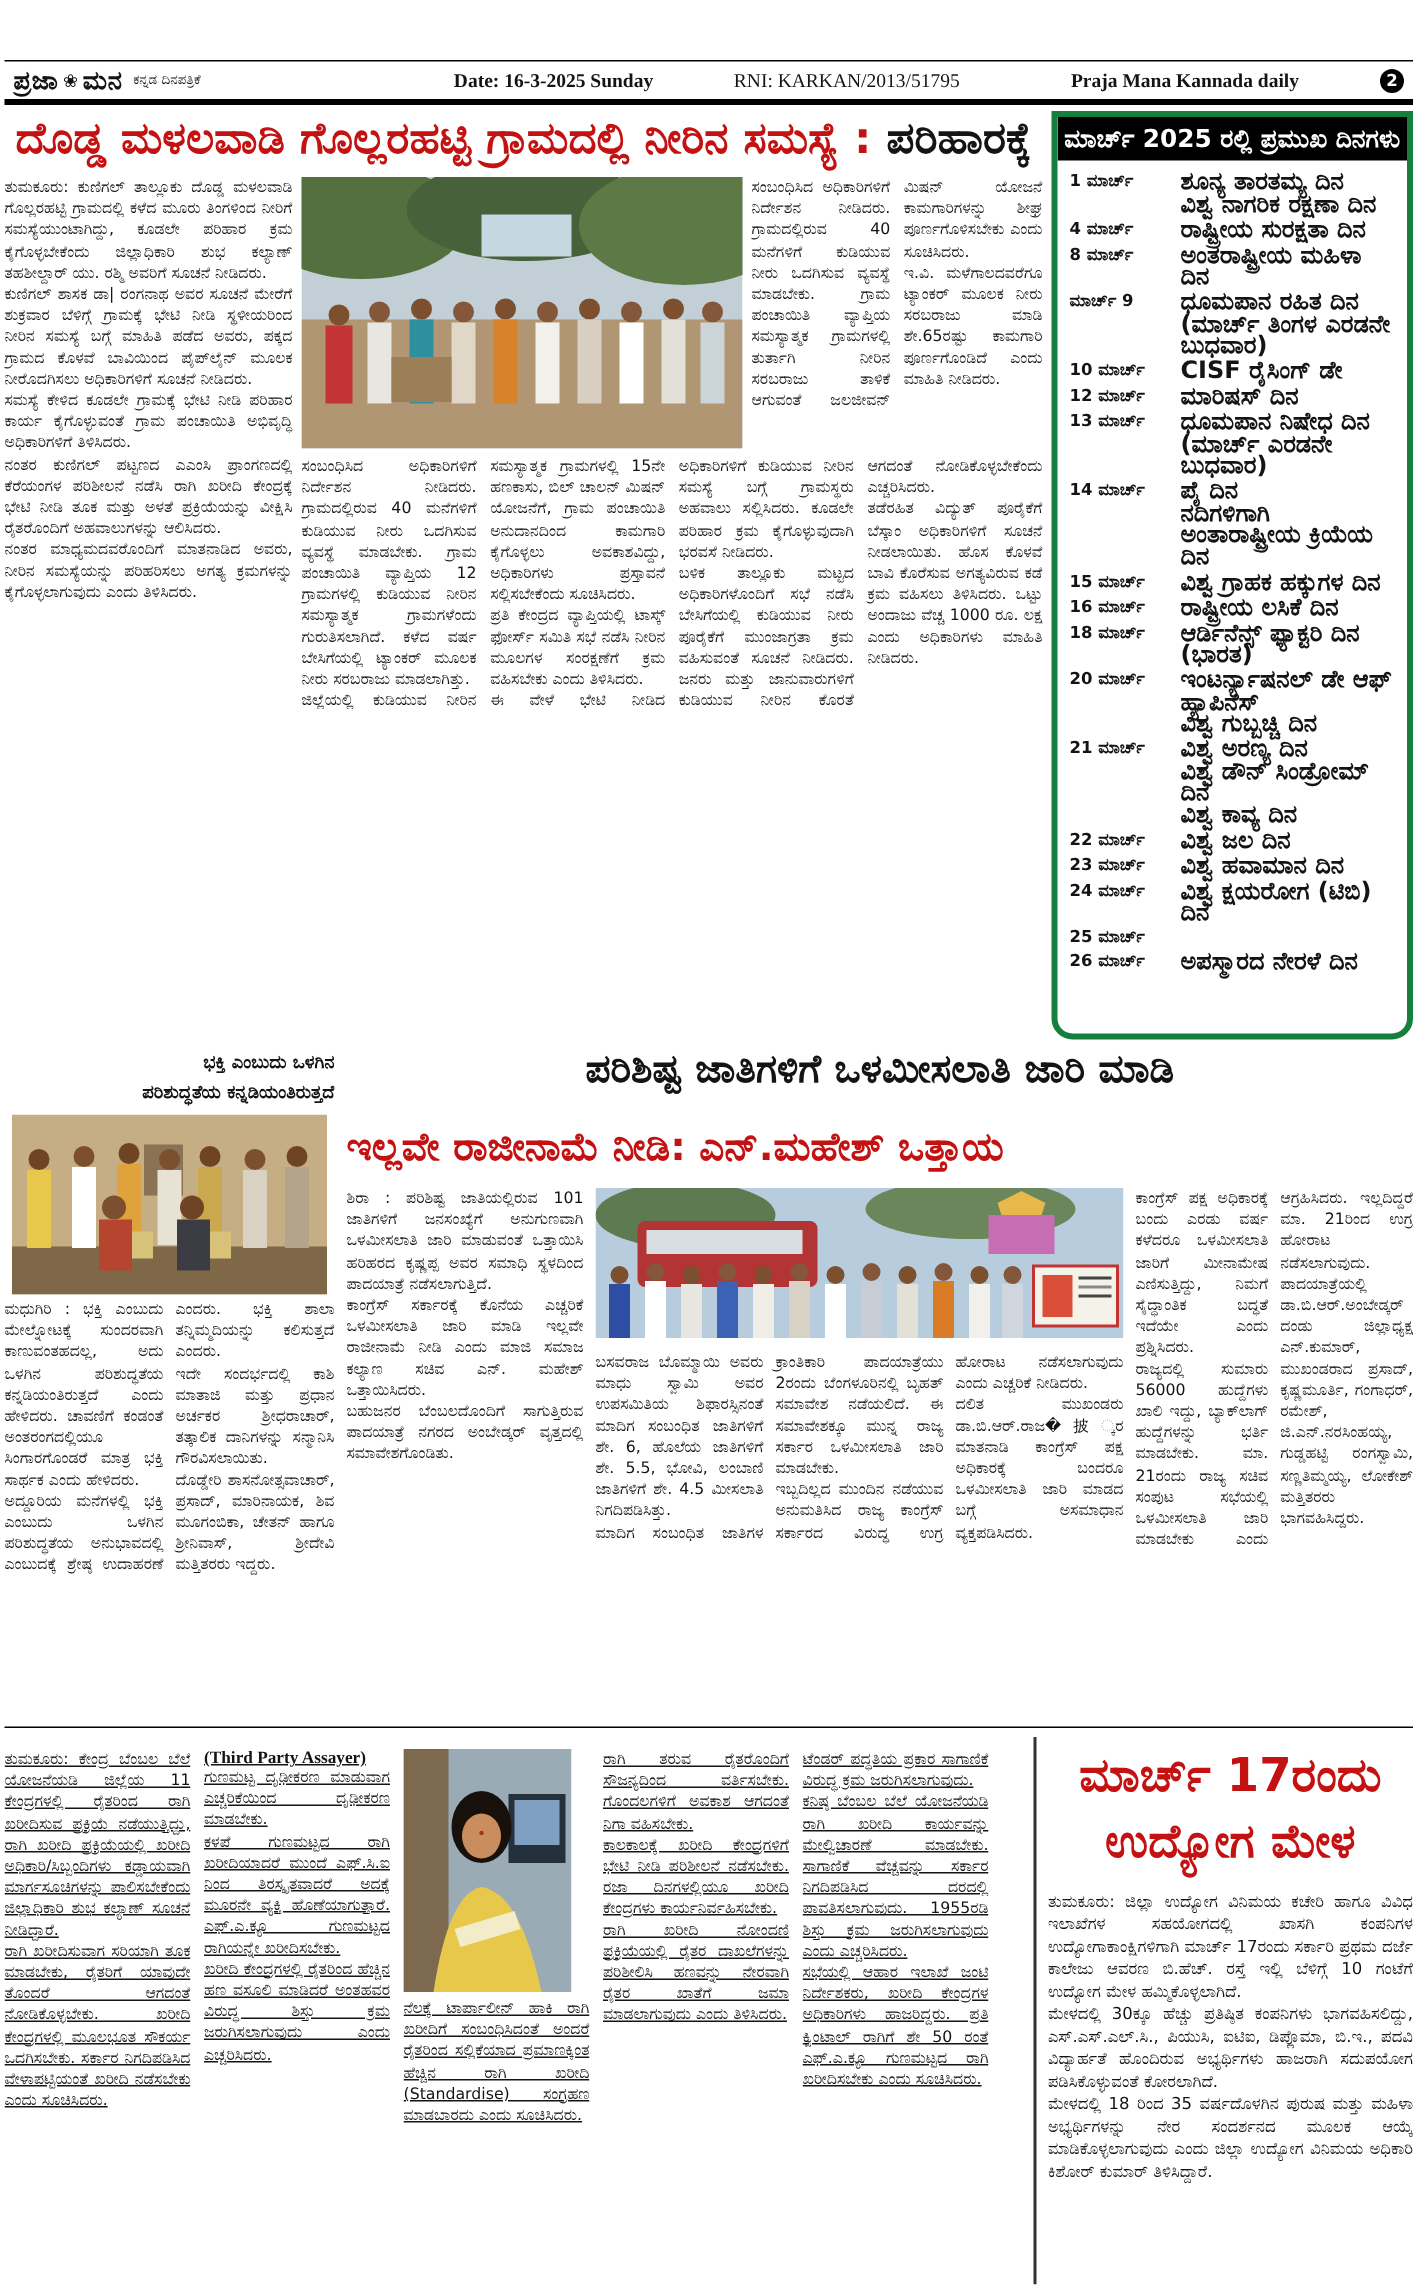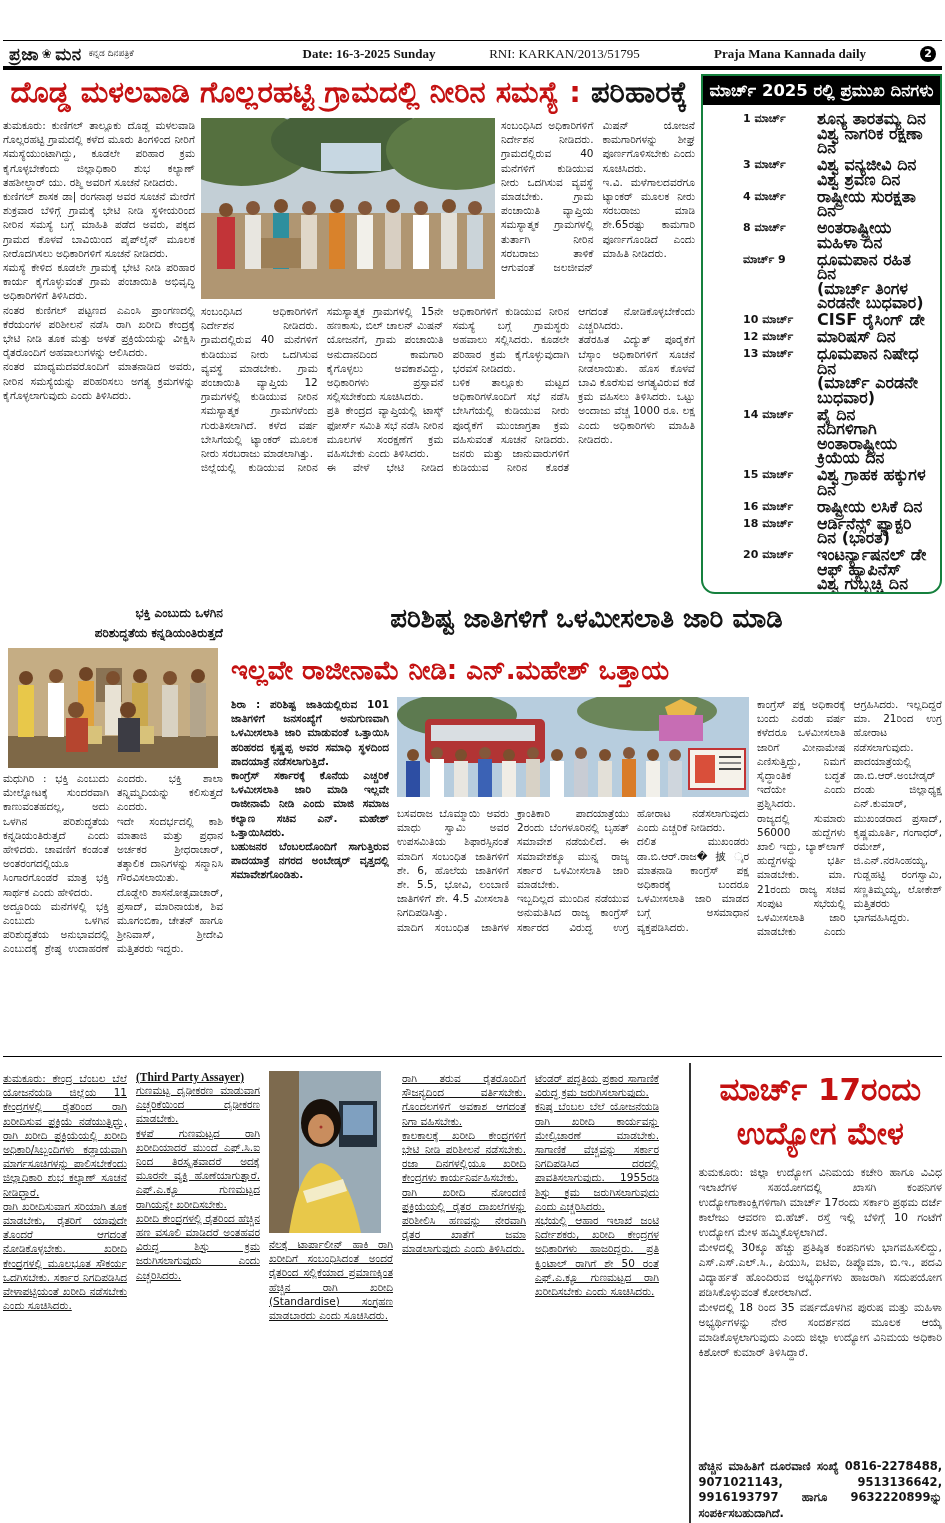--- a/index.html
+++ b/index.html
@@ -28,38 +28,38 @@
   .top-row { display:flex; gap:6px; margin-top:4px; }
   .col-left { width:192px; height:480px; }
   .main-right { flex:1; }
   .photo-row { display:flex; gap:6px; }
   .photo1 { width:294px; height:181px; }
   .top-right-cols { flex:1; height:181px; columns:2; column-gap:9px; }
   .under-photo { height:293px; columns:4; column-gap:9px; margin-top:5px; }
 
   
   .sidebar { width:241px; }
-  .sb-box { border:2px solid #15803d; border-radius:0 0 14px 14px; overflow:hidden; height:520px; }
+  .sb-box { border:4px solid #15803d; border-radius:0 0 14px 14px; overflow:hidden; height:619px; }
   .sb-head { background:#000; color:#fff; text-align:center; font-weight:bold; font-size:16.5px; padding:5px 2px; }
   .sb-list { padding:7px 6px 4px 8px; }
   .sb-row { display:flex; margin-bottom:2.5px; }
-  .sb-date { width:74px; font-weight:bold; font-size:11px; flex-shrink:0;margin-left:32px; }
+  .sb-date { width:74px; font-weight:bold; font-size:11px; flex-shrink:0; }
   .sb-desc { flex:1; font-weight:bold; font-size:16px; line-height:14.5px; white-space:pre-line; }
 
   
   .section-mid { display:flex; gap:8px; margin-top:5px; }
   .bhakti { width:220px; }
   .bhakti-h { font-size:12px; font-weight:bold; text-align:right; line-height:20px; white-space:pre-line; height:42px; overflow:hidden; }
   .photo2 { width:210px; height:120px; margin:3px auto 3px auto; display:block; }
   .bhakti-body { height:264px; columns:2; column-gap:8px; }
   .mid-center { flex:1; }
   .res-h1 { text-align:center; font-size:26px; font-weight:bold; height:34px; overflow:hidden; }
   .res-h2 { text-align:left; font-size:26px; font-weight:bold; height:36px; overflow:hidden; margin-top:18px; }
   .res-row { display:flex; gap:8px; margin-top:6px; }
-  .res-left { width:158px; height:350px;font-weight:bold; }
+  .res-left { width:158px; height:350px; }
   .res-mid { width:352px; }
   .photo3 { width:352px; height:100px; }
   .res-mid-body { height:244px; columns:3; column-gap:8px; margin-top:5px; }
   .res-right { flex:1; height:350px; columns:2; column-gap:8px; }
 
   
   .section-bottom { display:flex; gap:8px; border-top:1.5px solid #000; margin-top:6px; padding-top:6px; }
   .ragi { width:678px; }
   .ragi-h { font-size:27px; font-weight:bold; height:40px; overflow:hidden; }
   .ragi-cols { display:flex; gap:9px; margin-top:8px; }
@@ -154,25 +154,20 @@
       <div class="sb-box">
         <div class="sb-head">ಮಾರ್ಚ್ 2025 ರಲ್ಲಿ ಪ್ರಮುಖ ದಿನಗಳು</div>
         <div class="sb-list">
 
             <div class="sb-row">
               <span class="sb-date">1 ಮಾರ್ಚ್</span>
               <span class="sb-desc">ಶೂನ್ಯ ತಾರತಮ್ಯ ದಿನ
 ವಿಶ್ವ ನಾಗರಿಕ ರಕ್ಷಣಾ ದಿನ</span>
             </div>
 
-            <div class="sb-row">
-              <span class="sb-date">3 ಮಾರ್ಚ್</span>
-              <span class="sb-desc">ವಿಶ್ವ ವನ್ಯಜೀವಿ ದಿನ
-ವಿಶ್ವ ಶ್ರವಣ ದಿನ</span>
-            </div>
 
             <div class="sb-row">
               <span class="sb-date">4 ಮಾರ್ಚ್</span>
               <span class="sb-desc">ರಾಷ್ಟ್ರೀಯ ಸುರಕ್ಷತಾ ದಿನ</span>
             </div>
 
             <div class="sb-row">
               <span class="sb-date">8 ಮಾರ್ಚ್</span>
               <span class="sb-desc">ಅಂತರಾಷ್ಟ್ರೀಯ ಮಹಿಳಾ ದಿನ</span>
             </div>

